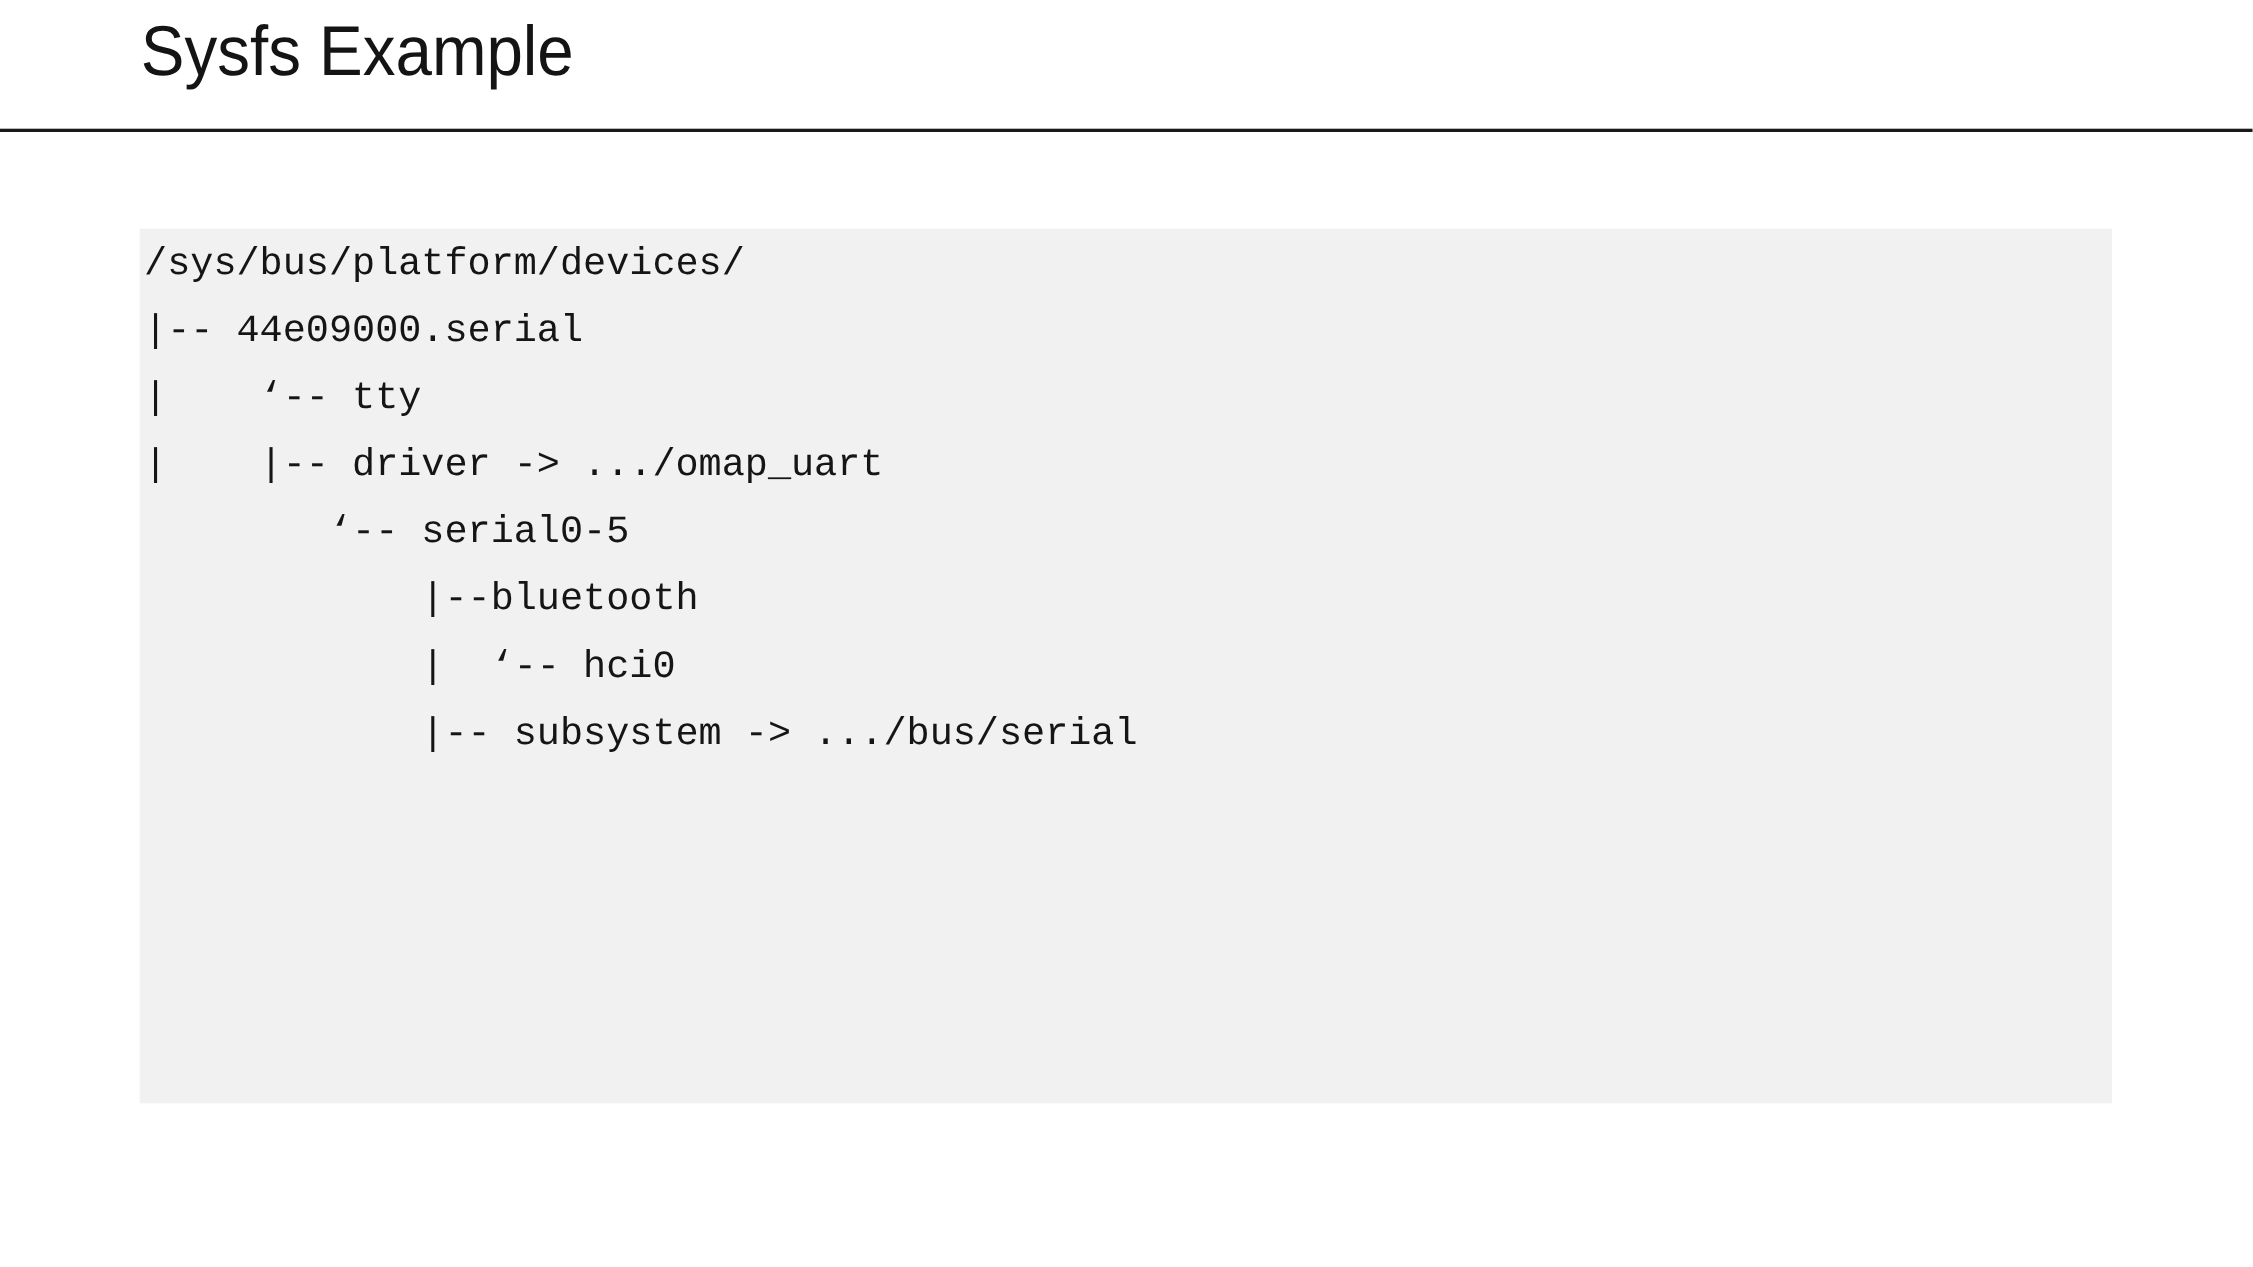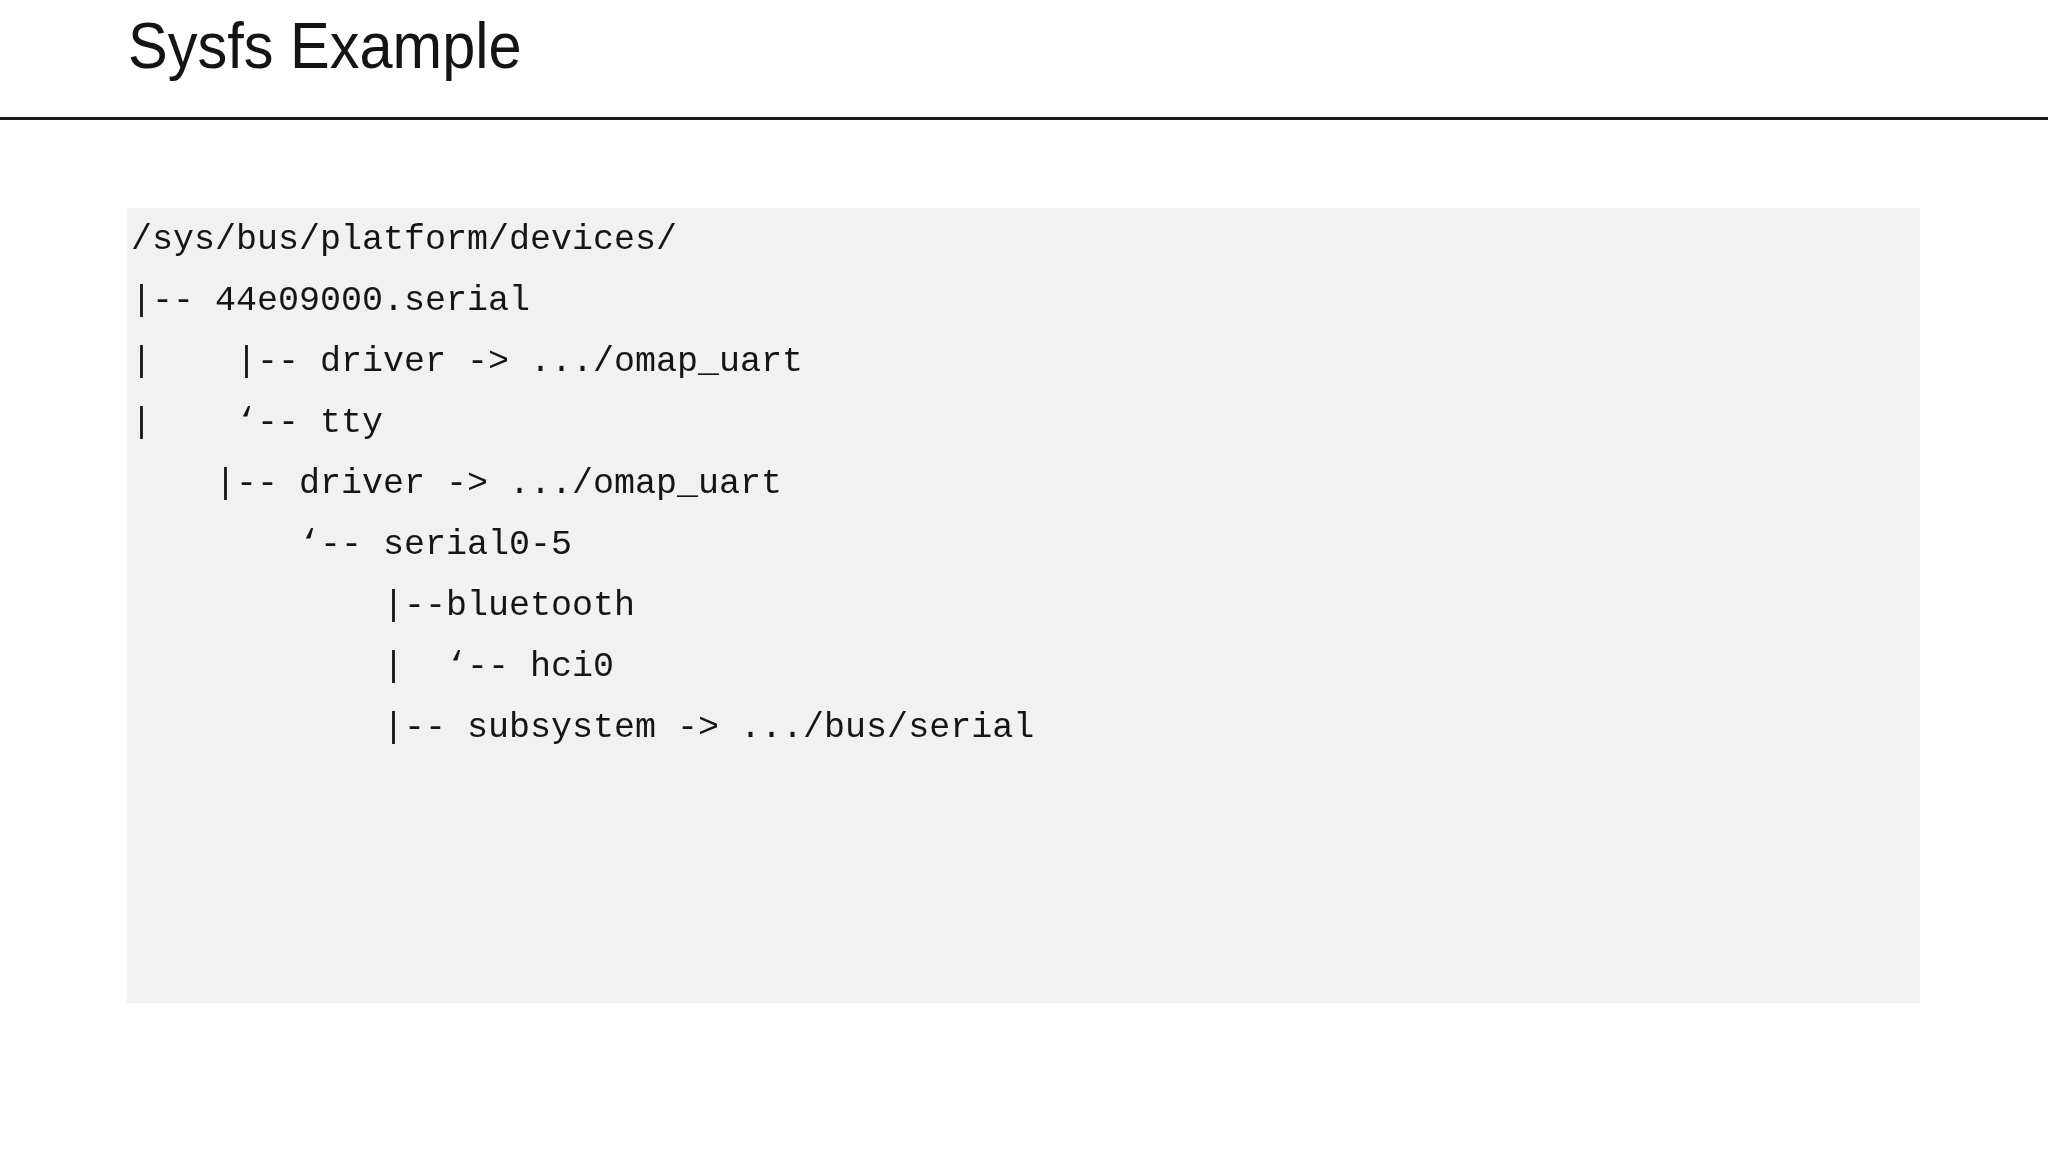--- a/index.html
+++ b/index.html
@@ -60,22 +60,21 @@
 
 <div class="slide">
 
   <h1 class="slide-title">Sysfs Example</h1>
 
   <div class="title-rule"></div>
 
   <div class="code-block">
     <div class="code-line">/sys/bus/platform/devices/</div>
     <div class="code-line">|-- 44e09000.serial</div>
+    <div class="code-line">|    ‘-- tty</div>
     <div class="code-line">|    |-- driver -&gt; .../omap_uart</div>
-    <div class="code-line">|    ‘-- tty</div>
-    <div class="code-line">    |-- driver -&gt; .../omap_uart</div>
     <div class="code-line">        ‘-- serial0-5</div>
     <div class="code-line">            |--bluetooth</div>
     <div class="code-line">            |  ‘-- hci0</div>
     <div class="code-line">            |-- subsystem -&gt; .../bus/serial</div>
   </div>
 
 </div>
 
 </body></html>

